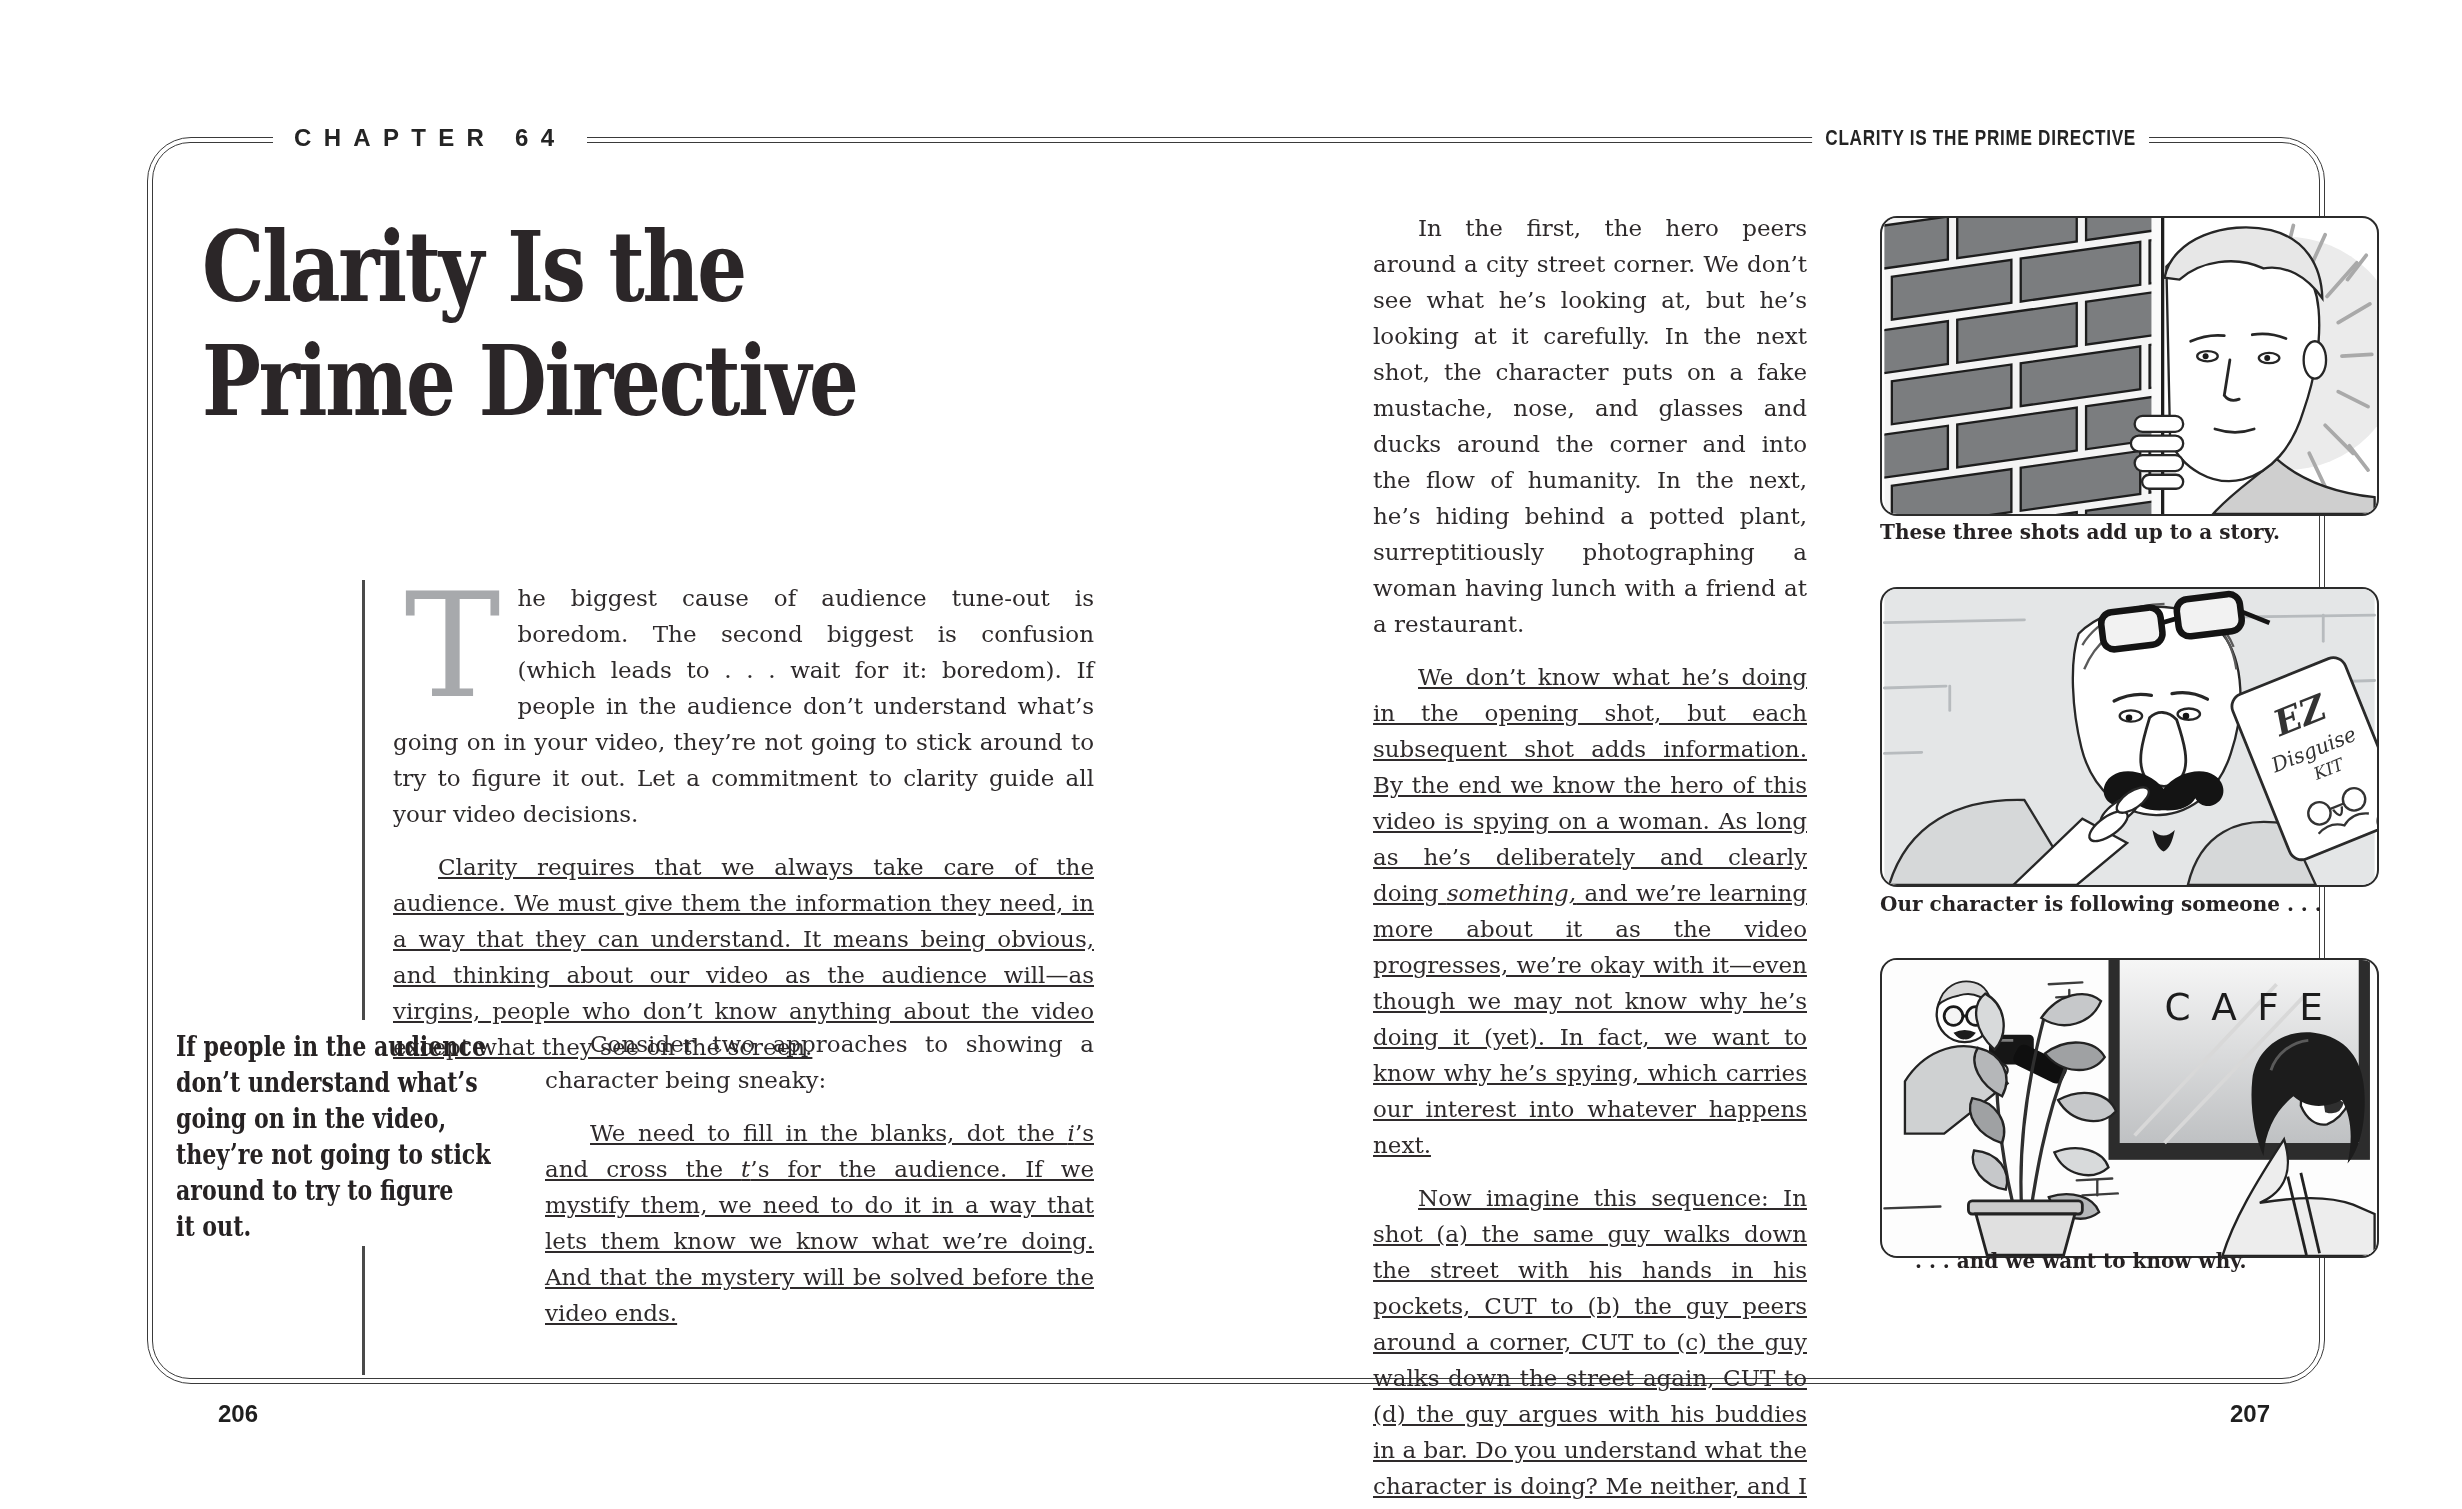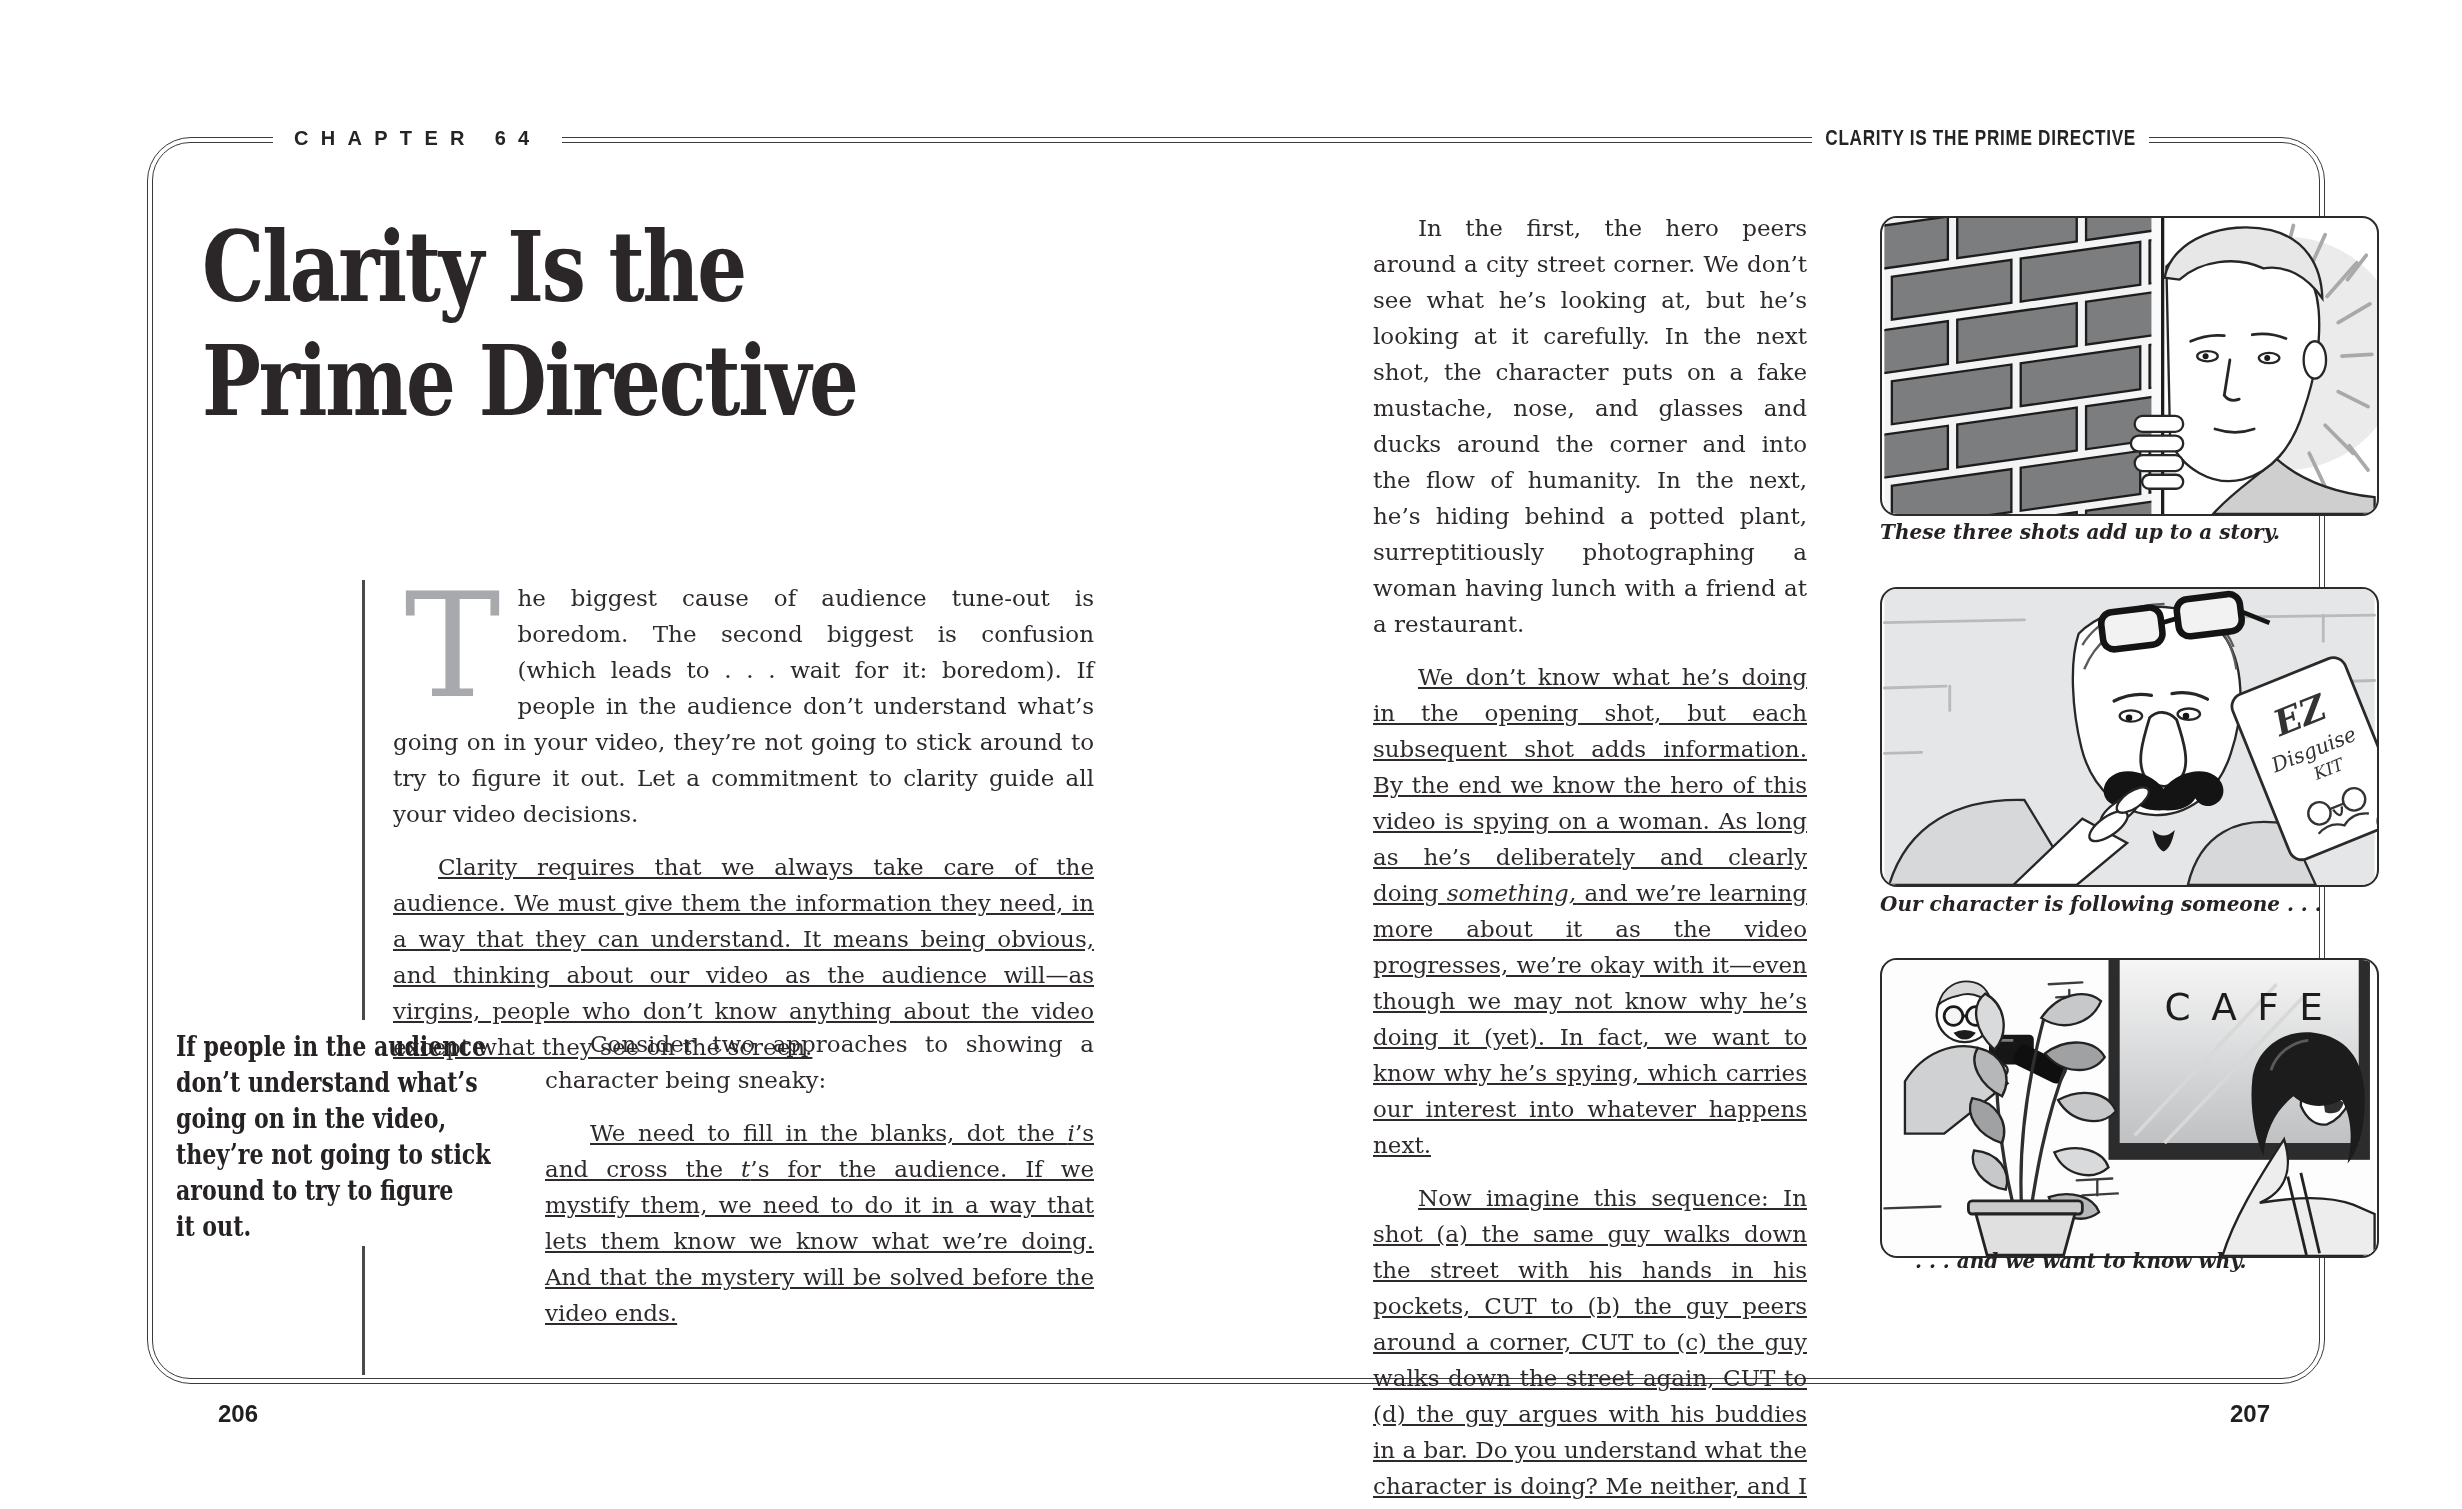--- a/index.html
+++ b/index.html
@@ -9,21 +9,21 @@
   .abs{position:absolute;}
 
   
   .frame-outer{left:147px;top:137px;width:2178px;height:1247px;
                border:1.9px solid #3a3a3a;border-radius:44px;z-index:0;}
   .frame-inner{left:3.8px;top:3.8px;right:3.8px;bottom:3.8px;position:absolute;
                border:1.4px solid #3a3a3a;border-radius:38px;}
 
   
   .chapter-label{left:273px;top:123px;z-index:3;background:#fff;padding:0 21px;
-                 font-family:"Liberation Sans",sans-serif;font-weight:bold;font-size:20px;
+                 font-family:"Liberation Sans",sans-serif;font-weight:bold;font-size:24px;
                  letter-spacing:12.3px;color:#242424;line-height:30px;white-space:nowrap;}
   .running-head{right:313px;top:123px;z-index:3;background:#fff;padding:0 17px;
                 font-family:"Liberation Sans",sans-serif;font-weight:bold;font-size:22px;
                 letter-spacing:0.9px;color:#242424;line-height:30px;white-space:nowrap;
                 transform:scaleX(.78);transform-origin:100% 50%;}
 
   
   .chapter-title{left:202px;top:210px;font-weight:bold;font-size:98px;line-height:114px;
                  letter-spacing:-2.8px;color:#2b2628;transform:scaleX(.8);transform-origin:0 0;
                  white-space:nowrap;}
@@ -47,21 +47,21 @@
 
   .page-num{font-family:"Liberation Sans",sans-serif;font-weight:bold;font-size:24px;color:#1f1f1f;}
   .pn-left{left:194px;top:1400px;margin-left:24px;}
   .pn-right{left:2230px;top:1400px;}
 
   
   .figure{left:1880px;width:499px;height:300px;border:2.4px solid #2b2b2b;border-radius:17px;
           overflow:hidden;background:#fff;z-index:2;}
   .fig-1{top:216px;} .fig-2{top:587px;} .fig-3{top:958px;}
   .figure svg{display:block;width:100%;height:100%;}
-  .caption{left:1880px;width:492px;font-weight:bold;font-size:20px;color:#262223;z-index:2;font-style:italic;}
+  .caption{left:1880px;width:492px;font-weight:bold;font-size:20px;color:#262223;z-index:2;}
   .cap-1{top:520px;} .cap-2{top:892px;} .cap-3{top:1249px;margin-left:35px;}
 </style>
 </head>
 <body>
 
 <div class="spread">
 
   <div class="abs frame-outer">
     <div class="frame-inner"></div>
   </div>

